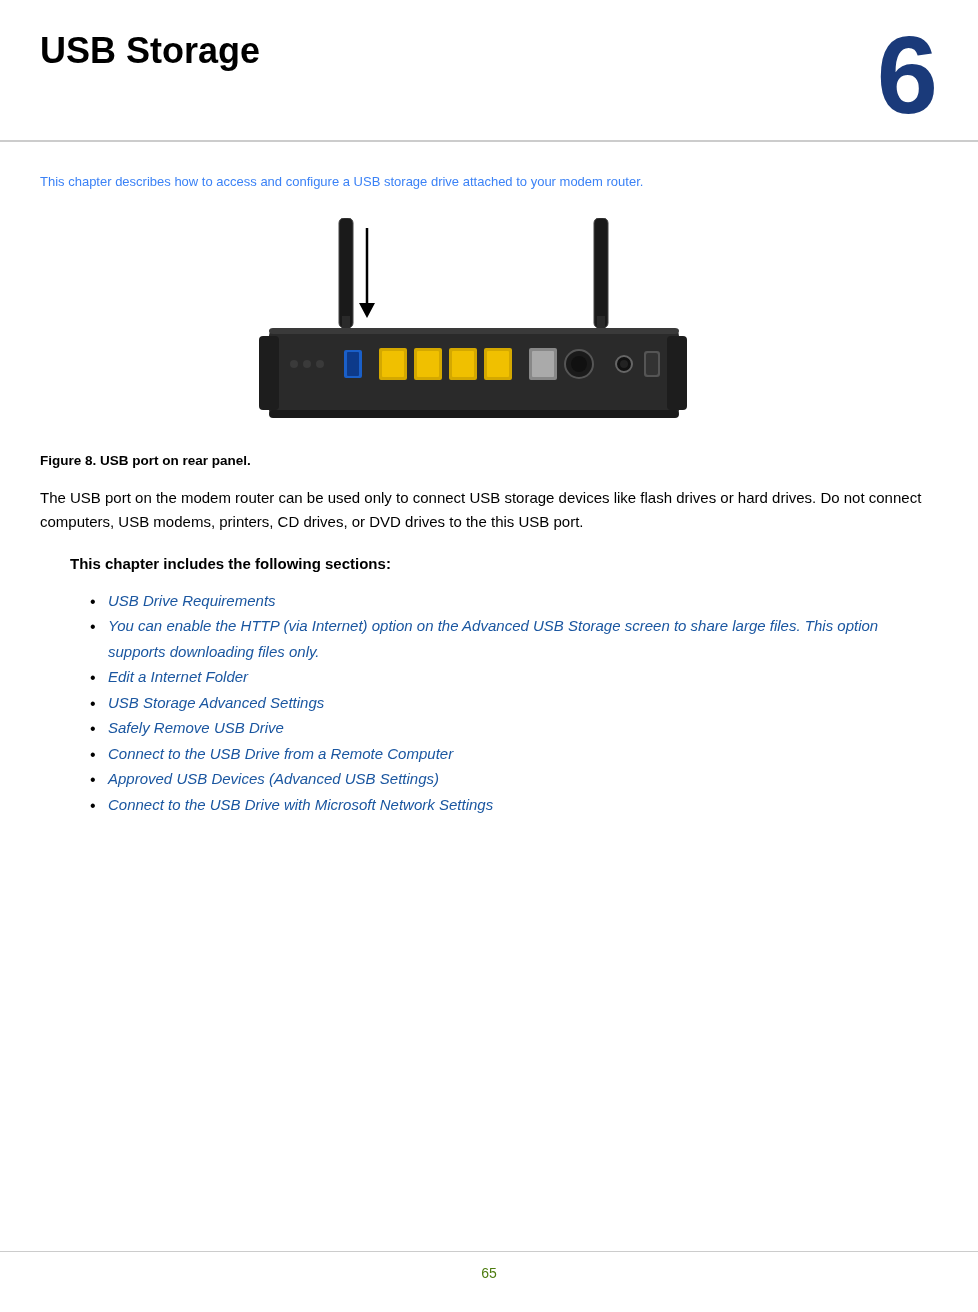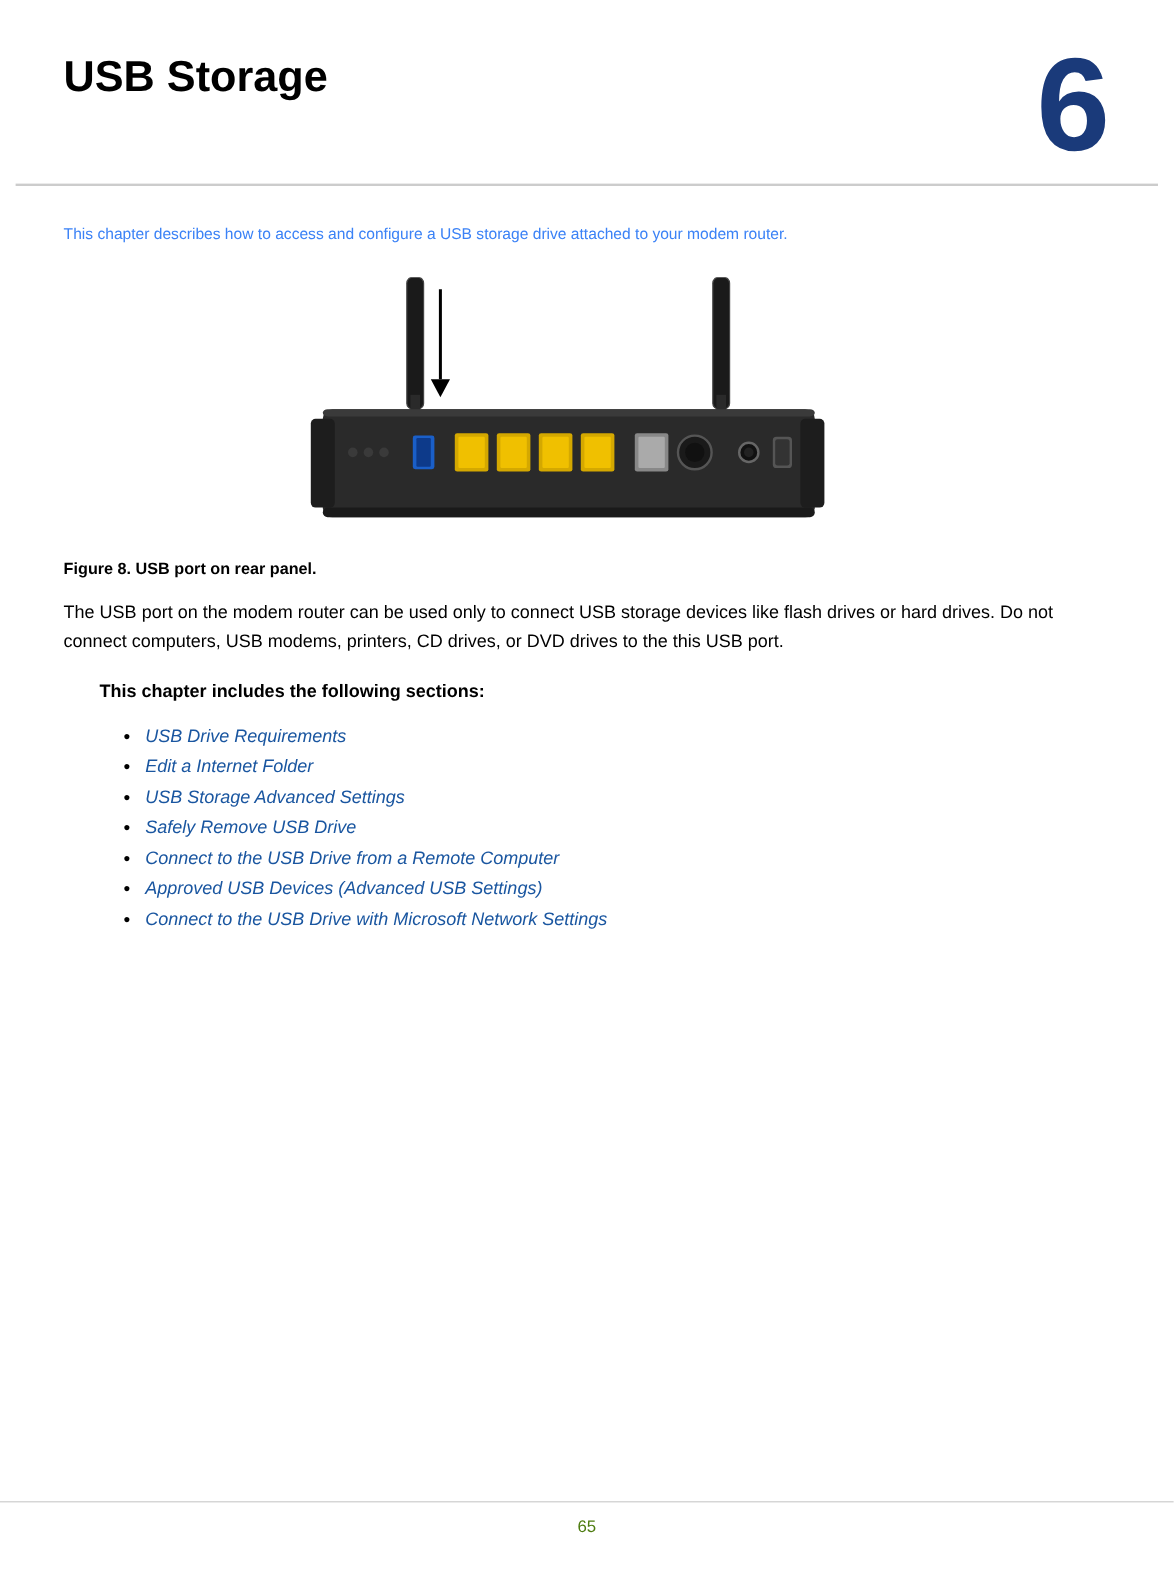--- a/index.html
+++ b/index.html
@@ -10,21 +10,21 @@
       color: #000000;
       width: 978px;
       min-height: 1312px;
       position: relative;
       overflow-x: hidden;
     }
 
     .page-container {
       width: 978px;
       min-height: 1312px;
-      padding: 13px;
+      padding: 0;
       position: relative;
     }
 
     
     .header {
       display: flex;
       align-items: flex-start;
       justify-content: space-between;
       padding: 30px 40px 0 40px;
       border-bottom: 2px solid #cccccc;
@@ -212,20 +212,23 @@
 
     <p class="body-text">The USB port on the modem router can be used only to connect USB storage devices like flash drives or hard drives. Do not connect computers, USB modems, printers, CD drives, or DVD drives to the this USB port.</p>
 
     <p class="sections-intro">This chapter includes the following sections:</p>
 
     <ul class="section-list">
       <li>
         <span>USB Drive Requirements</span>
       </li>
       <li>
+        <span>You can enable the HTTP (via Internet) option on the Advanced USB Storage screen to share large files. This option supports downloading files only.</span>
+      </li>
+      <li>
         <span>Edit a Internet Folder</span>
       </li>
       <li>
         <span>USB Storage Advanced Settings</span>
       </li>
       <li>
         <span>Safely Remove USB Drive</span>
       </li>
       <li>
         <span>Connect to the USB Drive from a Remote Computer</span>

